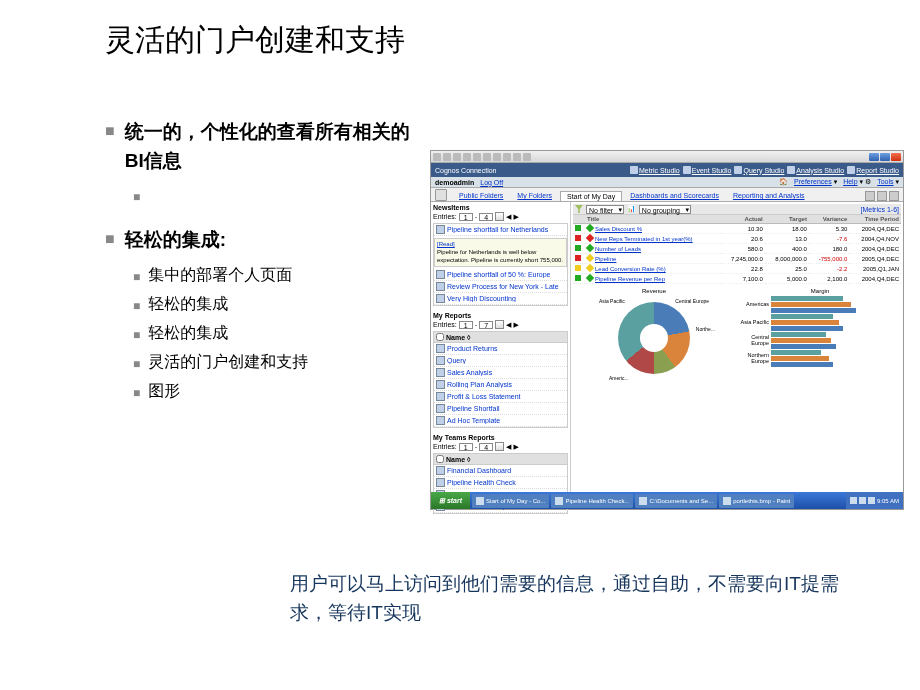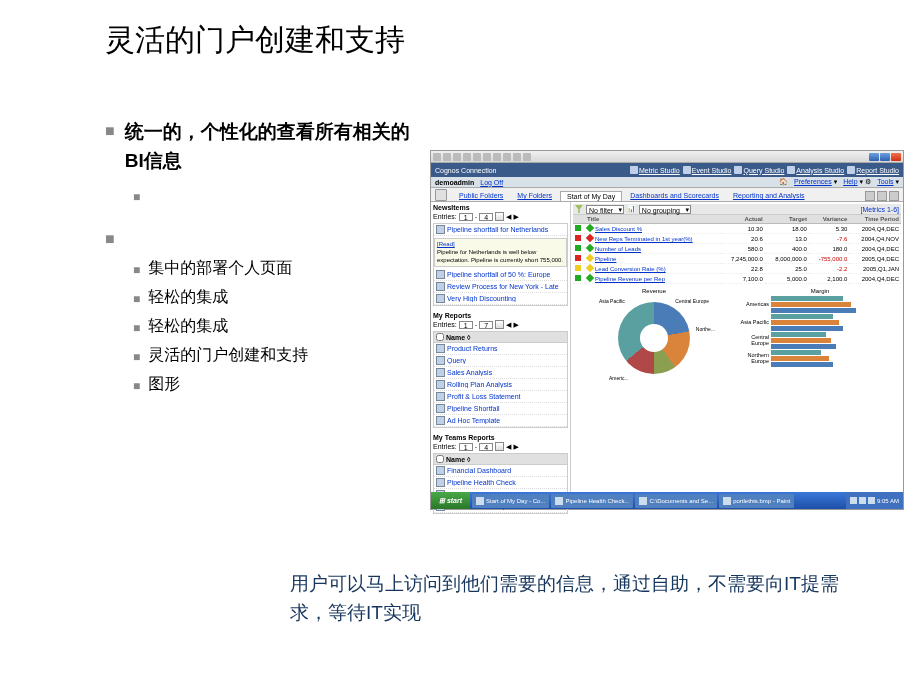--- a/index.html
+++ b/index.html
@@ -106,20 +106,21 @@
     <div class="bullet-1">
       <span class="sq">■</span>
       <span class="txt">统一的，个性化的查看所有相关的BI信息</span>
     </div>
     <div class="bullet-2">
       <span class="sq">■</span>
     </div>
     <div class="spacer"></div>
     <div class="bullet-1">
       <span class="sq">■</span>
+      <span class="txt">轻松的集成:</span>
     </div>
     <div class="bullet-2">
       <span class="sq">■</span>
       <span class="txt">集中的部署个人页面</span>
     </div>
     <div class="bullet-2">
       <span class="sq">■</span>
       <span class="txt">轻松的集成</span>
     </div>
     <div class="bullet-2">

